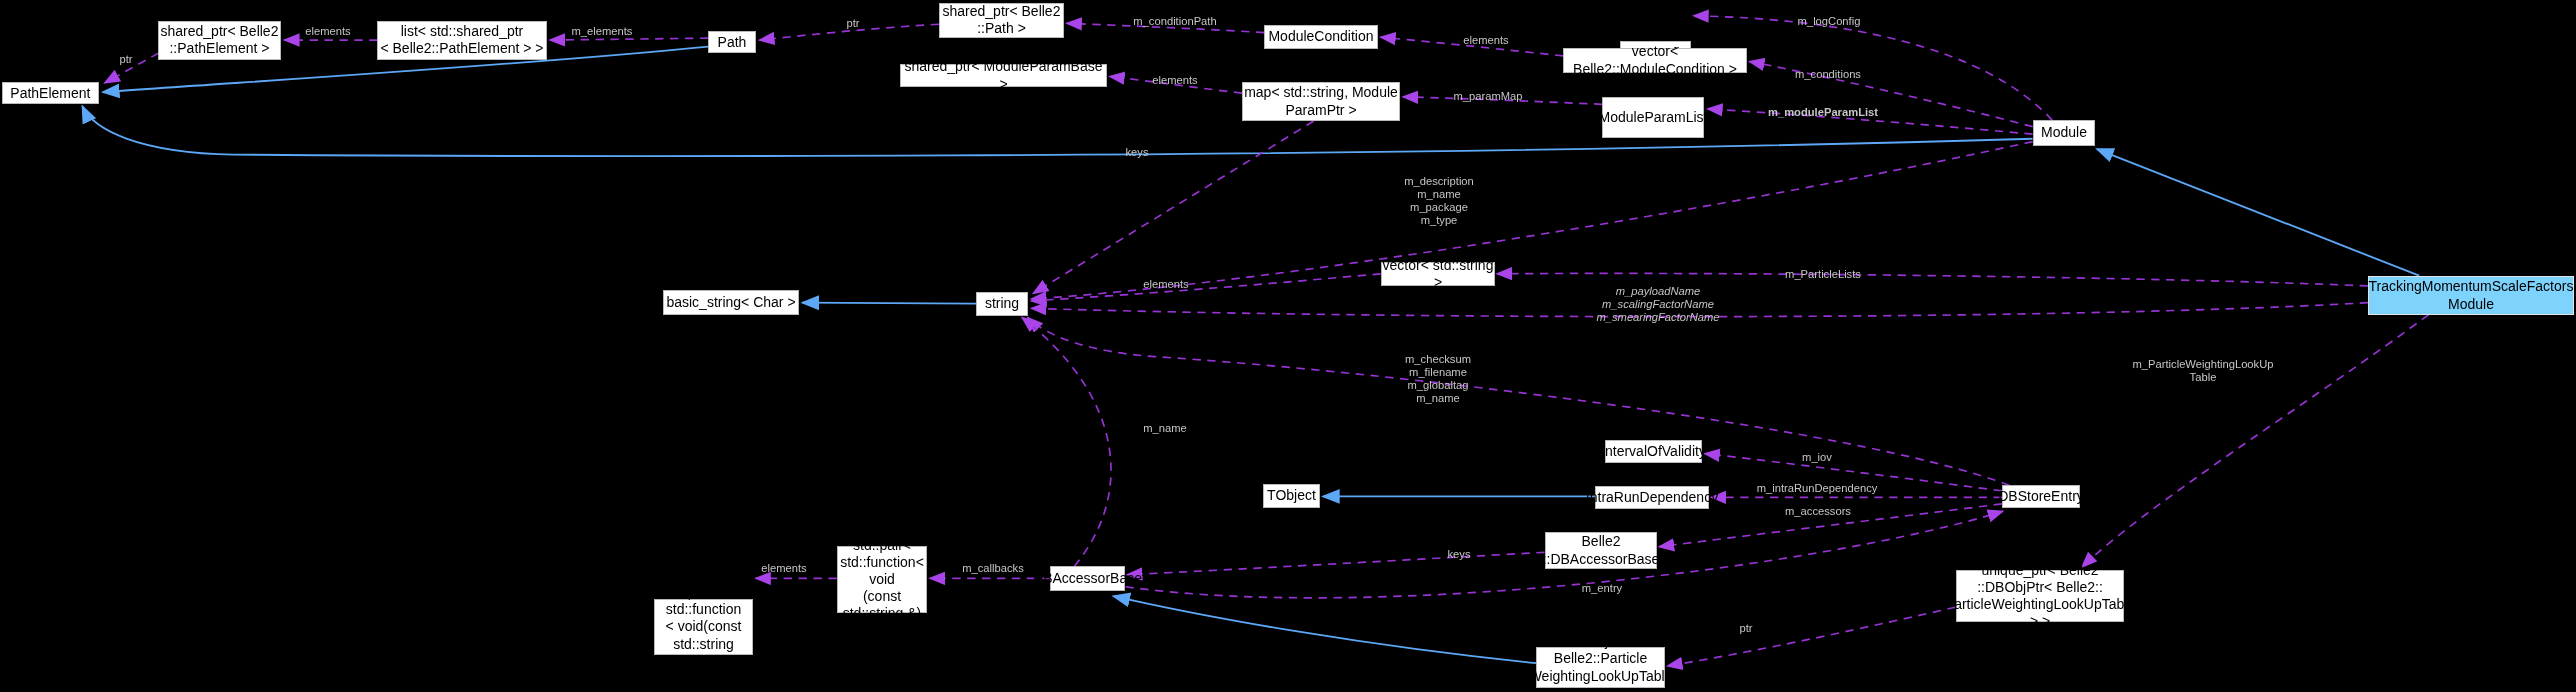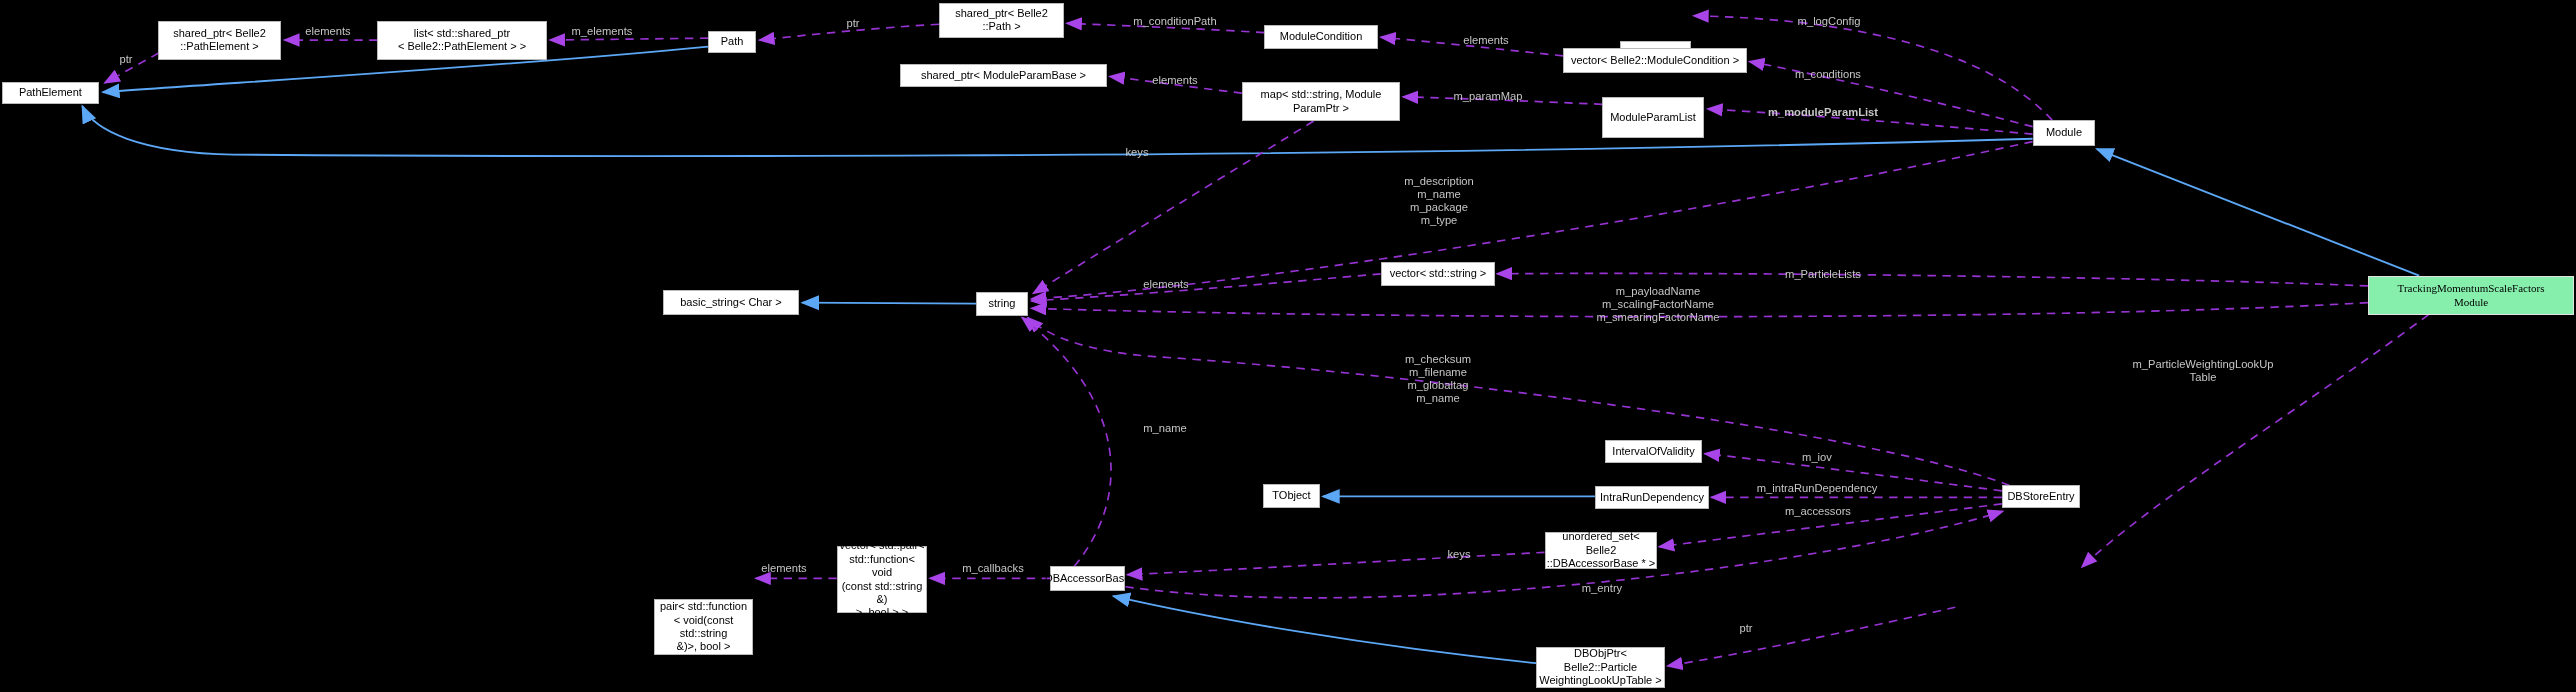--- a/index.html
+++ b/index.html
@@ -1,22 +1,22 @@
 <!DOCTYPE html>
 <html style="font-size:15px"><head>
 <meta charset="utf-8">
 <style>
   html,body{margin:0;padding:0;background:#000;}
   #stage{position:relative;width:2576px;height:692px;background:#000;overflow:hidden;
          font-family:"Liberation Sans", sans-serif;}
   #edges{position:absolute;left:0;top:0;width:2576px;height:692px;}
   .node{position:absolute;box-sizing:border-box;background:#fff;border:1.4px solid #b9b9b9;
-        color:#000;font-size:11px;line-height:1.22;display:flex;align-items:center;
+        color:#000;font-size:14px;line-height:1.22;display:flex;align-items:center;
         justify-content:center;text-align:center;white-space:pre-line;z-index:2;}
-  .node.hl{background:#86efac;border:1.4px solid #e2e2e2;font-family:Liberation Serif, serif;}
+  .node.hl{background:#7dd3fc;border:1.4px solid #e2e2e2;}
   .elabel{position:absolute;color:#c6c6c6;font-size:11.2px;line-height:1.15;text-align:center;
           white-space:pre-line;transform:translate(-50%,-50%);z-index:1;}
 </style>
 </head>
 <body>
 
 <div id="stage">
   <svg id="edges" width="2576" height="692" viewBox="0 0 2765 743" xmlns="http://www.w3.org/2000/svg">
       <defs>
         <marker id="ap" markerWidth="11" markerHeight="9" refX="9" refY="4" orient="auto">
@@ -90,39 +90,42 @@
     <div class="node" style="left: 654px; top: 551px; width: 99px; height: 56px; margin-top: 48px;">pair&lt; std::function
 &lt; void(const std::string
 &amp;)&gt;, bool &gt;</div>
     <div class="node" style="left: 837px; top: 546px; width: 90px; height: 67px;">vector&lt; std::pair&lt;
 std::function&lt; void
 (const std::string &amp;)
 &gt;, bool &gt; &gt;</div>
     <div class="node" style="left: 1050px; top: 566px; width: 75px; height: 25px;">DBAccessorBase</div>
     <div class="node" style="left: 1536px; top: 647px; width: 129px; height: 41px;">DBObjPtr&lt; Belle2::Particle
 WeightingLookUpTable &gt;</div>
+    <div class="node" style="left: 1956px; top: 570px; width: 168px; height: 52px;">unique_ptr&lt; Belle2
+::DBObjPtr&lt; Belle2::
+ParticleWeightingLookUpTable &gt; &gt;</div>
     <div class="elabel" style="left: 328px; top: 31px;">elements</div>
     <div class="elabel" style="left: 126px; top: 59px;">ptr</div>
     <div class="elabel" style="left: 602px; top: 31px;">m_elements</div>
     <div class="elabel" style="left: 853px; top: 23px;">ptr</div>
     <div class="elabel" style="left: 1175px; top: 21.4px;">m_conditionPath</div>
     <div class="elabel" style="left: 1486px; top: 40px;">elements</div>
     <div class="elabel" style="left: 1175px; top: 80px;">elements</div>
     <div class="elabel" style="left: 1488px; top: 96px;">m_paramMap</div>
     <div class="elabel" style="left: 1829px; top: 20.5px;">m_logConfig</div>
     <div class="elabel" style="left: 1828px; top: 74px;">m_conditions</div>
     <div class="elabel" style="left: 1823px; top: 112px; font-weight: bold;">m_moduleParamList</div>
     <div class="elabel" style="left: 1439px; top: 201px;">m_description
 m_name
 m_package
 m_type</div>
     <div class="elabel" style="left: 1137px; top: 152px;">keys</div>
     <div class="elabel" style="left: 1166px; top: 284px;">elements</div>
     <div class="elabel" style="left: 1823px; top: 274px;">m_ParticleLists</div>
-    <div class="elabel" style="left: 1658px; top: 304px;">m_payloadName
+    <div class="elabel" style="left: 1658px; top: 304px; font-style: italic;">m_payloadName
 m_scalingFactorName
 m_smearingFactorName</div>
     <div class="elabel" style="left: 1438px; top: 379px;">m_checksum
 m_filename
 m_globaltag
 m_name</div>
     <div class="elabel" style="left: 1165px; top: 428px;">m_name</div>
     <div class="elabel" style="left: 1817px; top: 457px;">m_iov</div>
     <div class="elabel" style="left: 1817px; top: 488px;">m_intraRunDependency</div>
     <div class="elabel" style="left: 1818px; top: 511px;">m_accessors</div>

